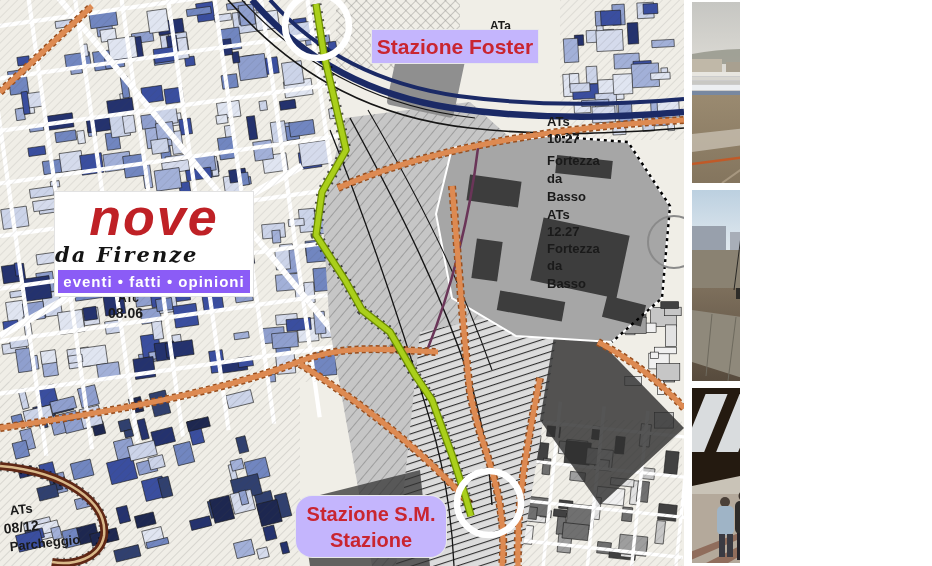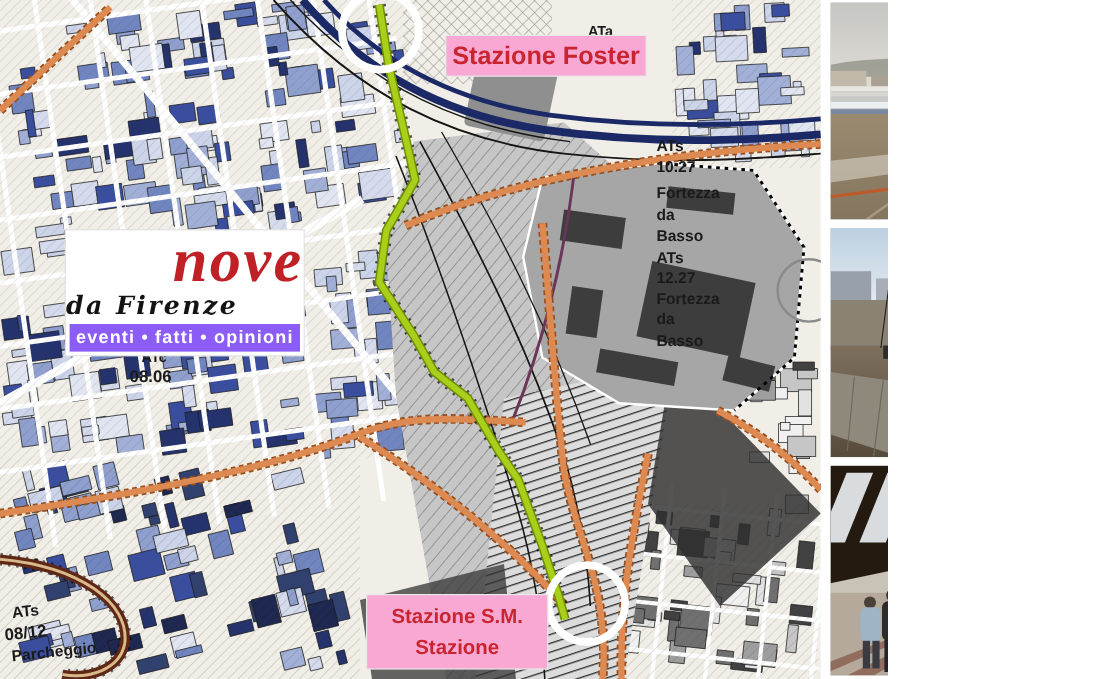--- a/index.html
+++ b/index.html
@@ -1,27 +1,27 @@
 <!DOCTYPE html>
 <html><head>
 <meta charset="utf-8">
 <style>
   html,body{margin:0;padding:0;background:#fff;}
   .canvas{position:relative;width:740px;height:566px;background:#fff;overflow:hidden;
           font-family:"Liberation Sans",sans-serif;}
   #map-svg{position:absolute;left:0;top:0;}
-  .map-label{position:absolute;background:#f9a8d4;color:#c92530;font-weight:bold;
+  .map-label{position:absolute;background:#c4b5fd;color:#c92530;font-weight:bold;
              display:flex;align-items:center;justify-content:center;text-align:left;
              box-shadow:0 0 0 1px #e8e8e8;}
   .label-foster{left:372px;top:30px;width:166px;height:33px;font-size:21px;}
-  .label-smn{left:306px;top:496px;width:150px;height:61px;font-size:17px;line-height:26px;flex-direction:column;}
+  .label-smn{left:296px;top:496px;width:150px;height:61px;font-size:20px;line-height:26px;flex-direction:column;border-radius:16px;}
   .logo{position:absolute;left:55px;top:192px;width:198px;background:#ffffff;
         box-shadow:0 0 0 1px #e2e2e2;padding:2px 0 0 0;}
-  .logo-nove{font-family:Liberation Serif, serif;font-style:italic;font-weight:bold;
-             font-size:52px;line-height:0.92;color:#bf2126;text-align:right;letter-spacing:2px;}
+  .logo-nove{font-family:Liberation Sans, sans-serif;font-style:italic;font-weight:bold;
+             font-size:52px;line-height:0.92;color:#bf2126;text-align:center;letter-spacing:2px;}
   .logo-sub{font-family:"DejaVu Serif",serif;font-style:italic;font-weight:bold;
             font-size:21px;color:#141414;text-align:left;letter-spacing:2px;margin:0 0 3px 0;}
   .logo-bar{background:#8b5cf6;color:#ffffff;font-weight:bold;font-size:15px;
             text-align:center;padding:3px 0;letter-spacing:1px;margin:0 3px 3px 3px;}
   .photo{position:absolute;left:692px;width:240px;overflow:hidden;background:#ccc;}
   .photo svg{display:block;}
   .p1{top:2px;height:181px;}
   .p2{top:190px;height:191px;}
   .p3{top:388px;height:175px;}
   .mt{font-family:"Liberation Sans",sans-serif;font-weight:bold;fill:#1a1a1a;}

